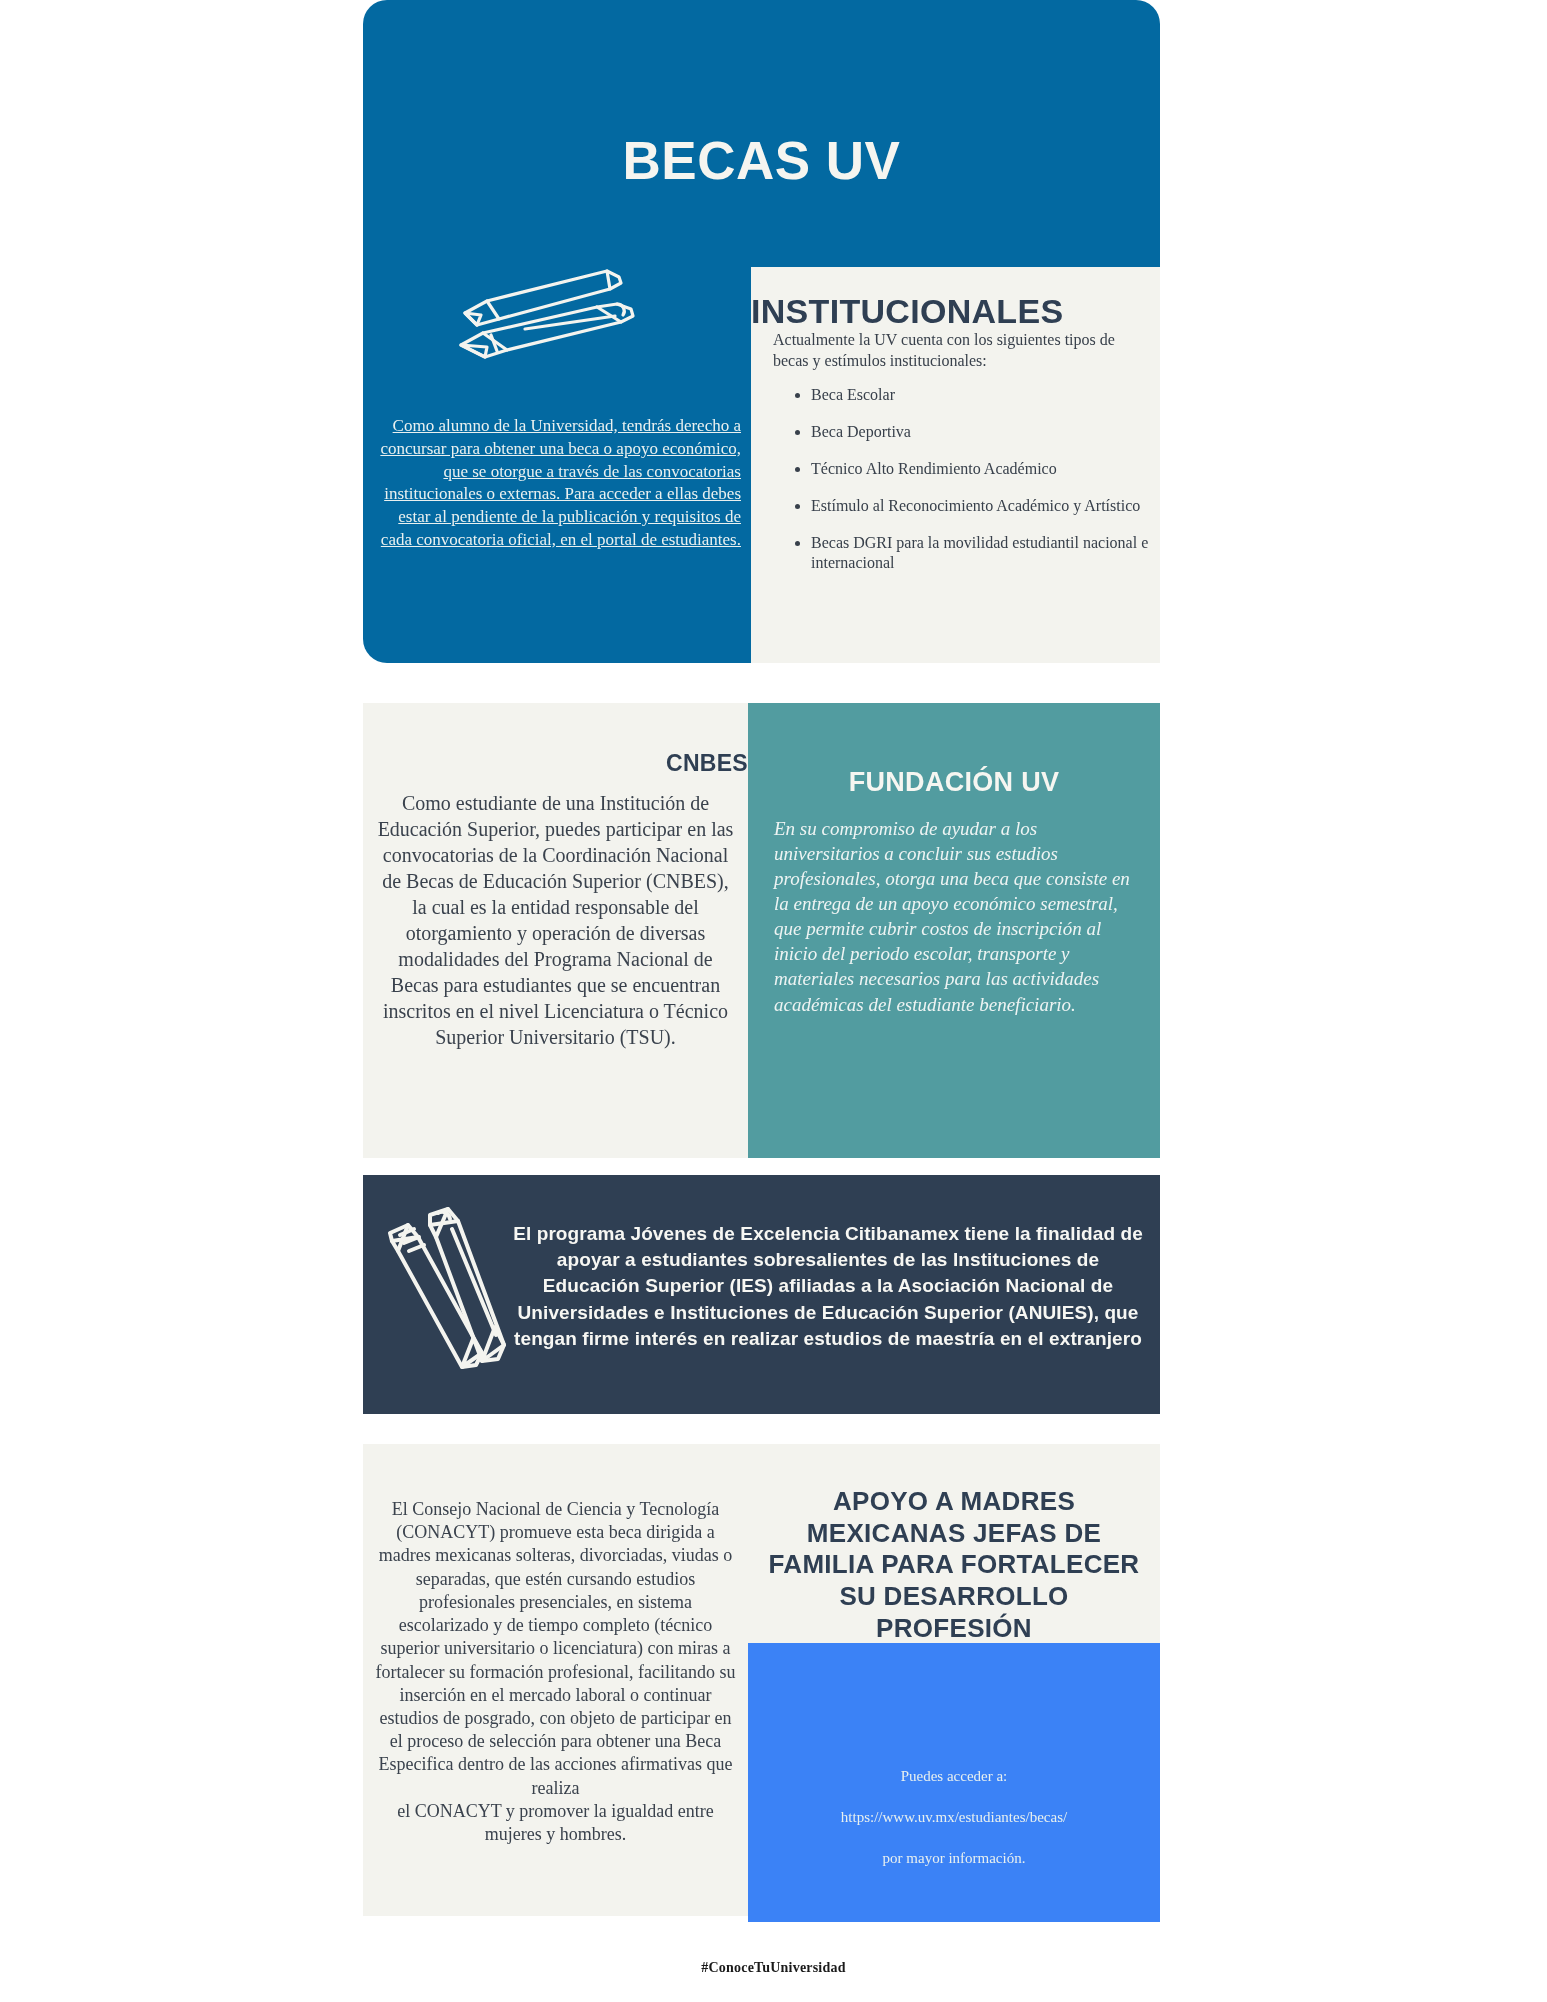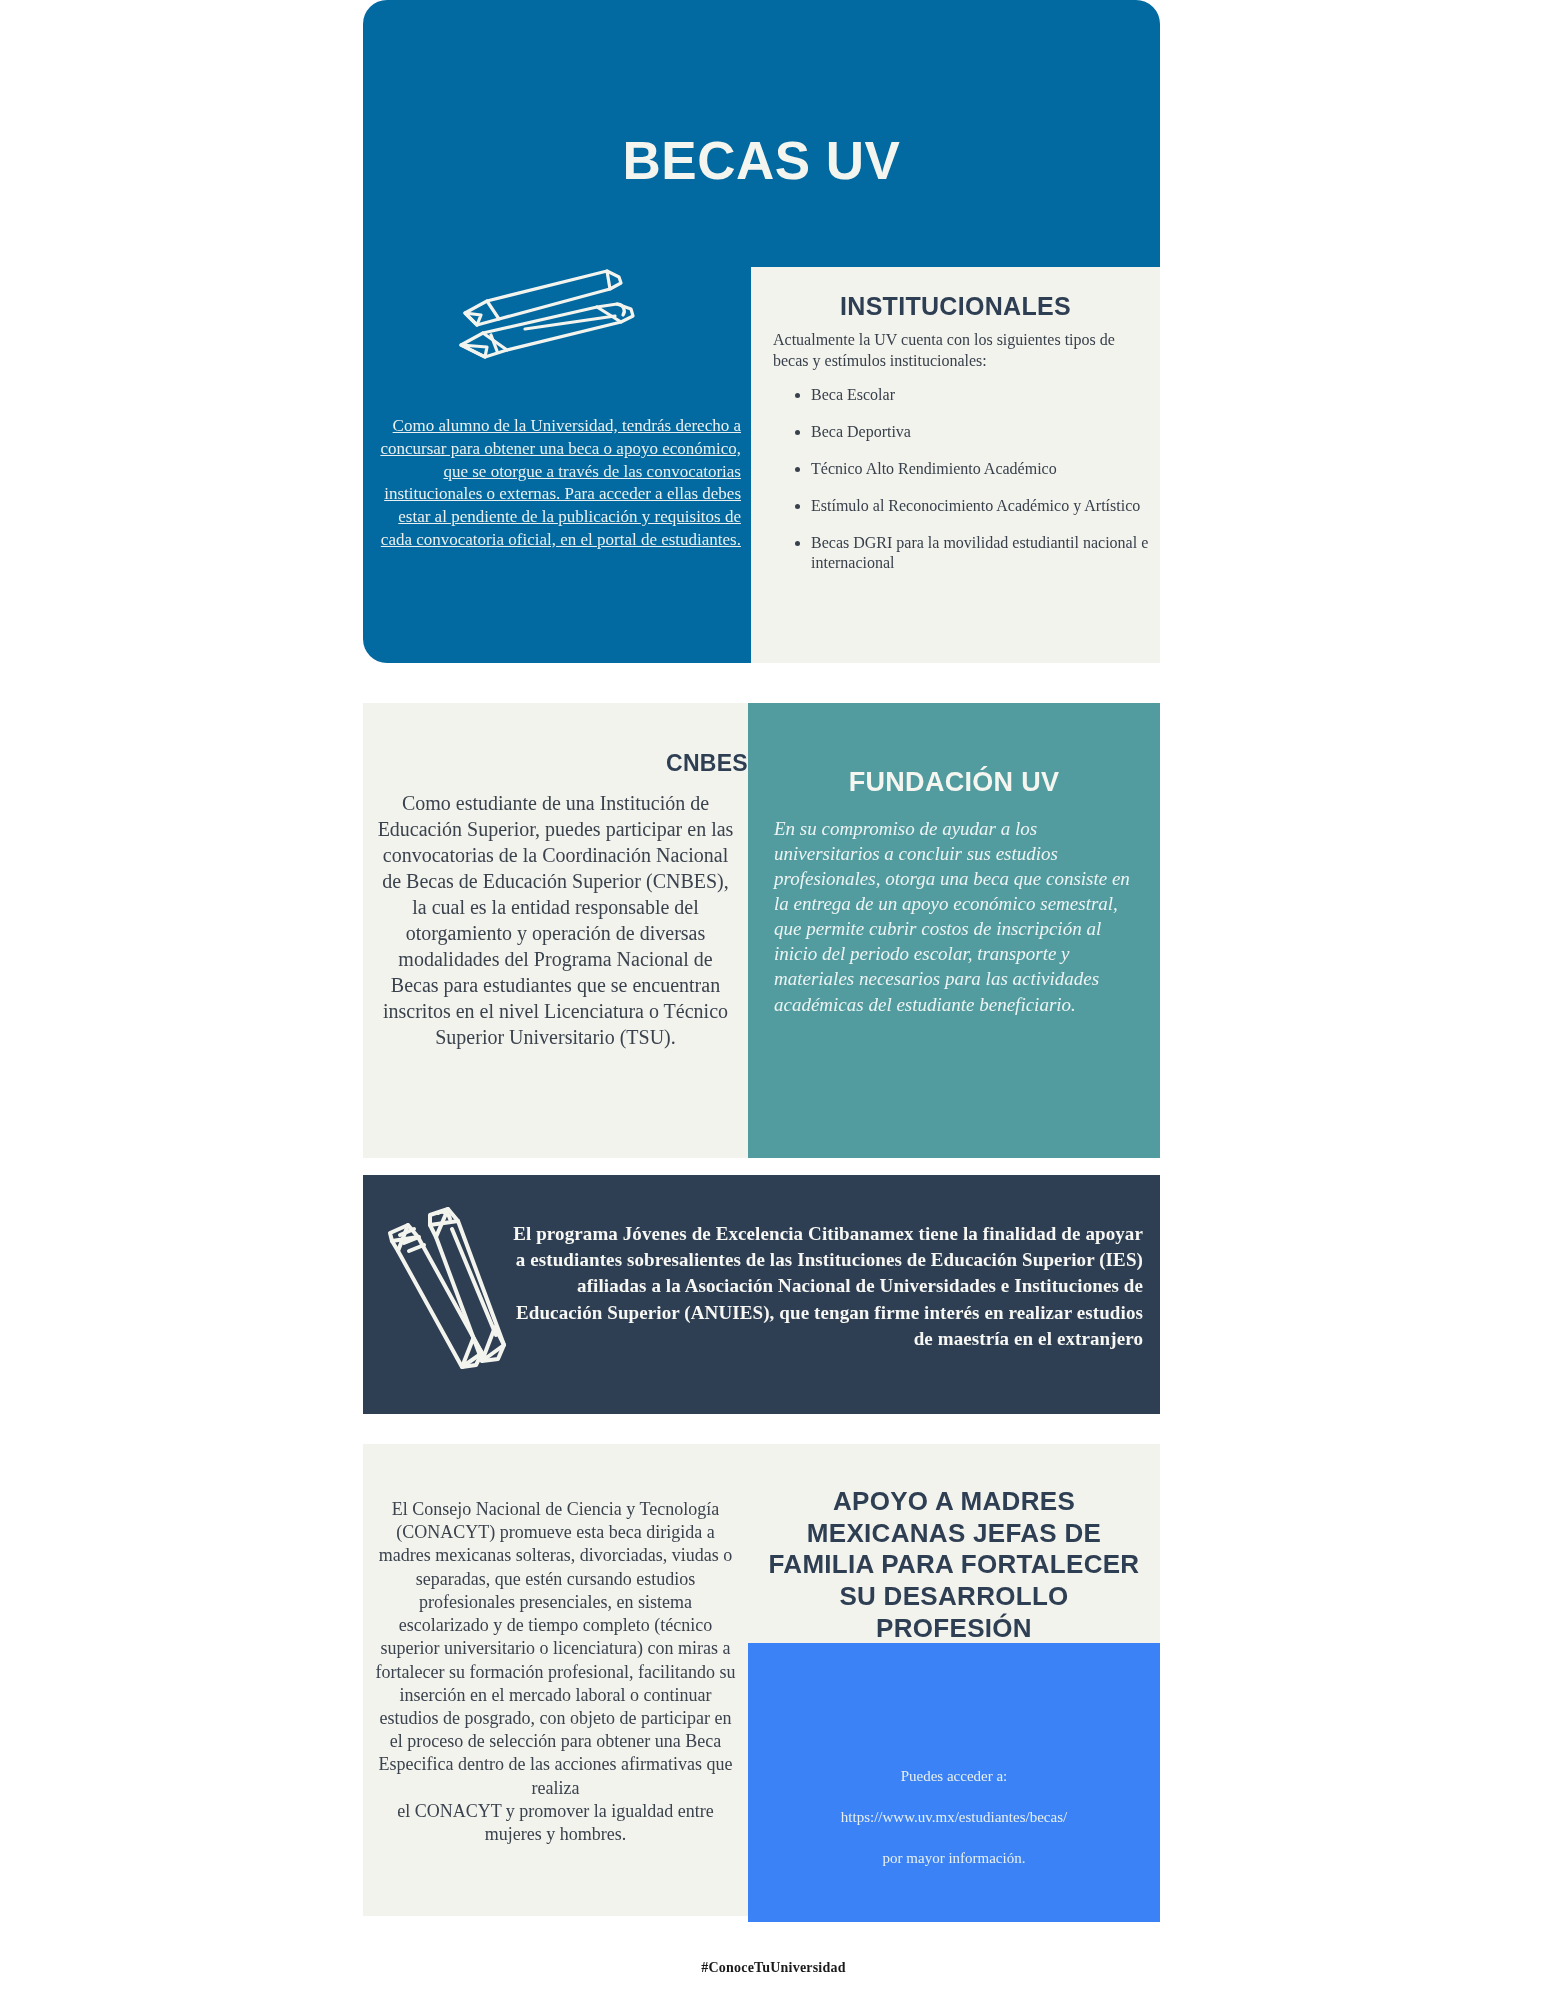--- a/index.html
+++ b/index.html
@@ -90,22 +90,21 @@
   
   #institutional-card {
     position: absolute;
     left: 388px; top: 267px;
     width: 409px; height: 396px;
     background: #f3f3ee;
   }
   #institutional-title {
     position: absolute;
     left: 0; right: 0; top: 25px;
-    text-align: center;
-    font-size: 25px;
+    font-size: 34px;
     color: #2f3f53;
   }
   #institutional-intro {
     position: absolute;
     left: 22px; top: 62px;
     width: 360px;
     font-size: 16px;
     color: #38404b;
     text-align: left;
   }
@@ -169,22 +168,22 @@
   
   #section-navy {
     left: 363px; top: 1175px; width: 797px; height: 239px;
   }
   #pencils-navy {
     position: absolute; left: 15px; top: 32px;
     width: 134px; height: 170px;
   }
   #citibanamex-body {
     position: absolute; left: 150px; top: 46px; width: 630px;
-    text-align: right;
-    font-family: Liberation Serif, serif;
+    text-align: center;
+    font-family: Liberation Sans, sans-serif;
     font-weight: bold;
     font-size: 19px;
     line-height: 1.38;
     color: #f7f7f3;
     white-space: pre-line;
     letter-spacing: 0.1px;
   }
 
   
   #section-four { left: 363px; top: 1444px; width: 797px; height: 478px; }

